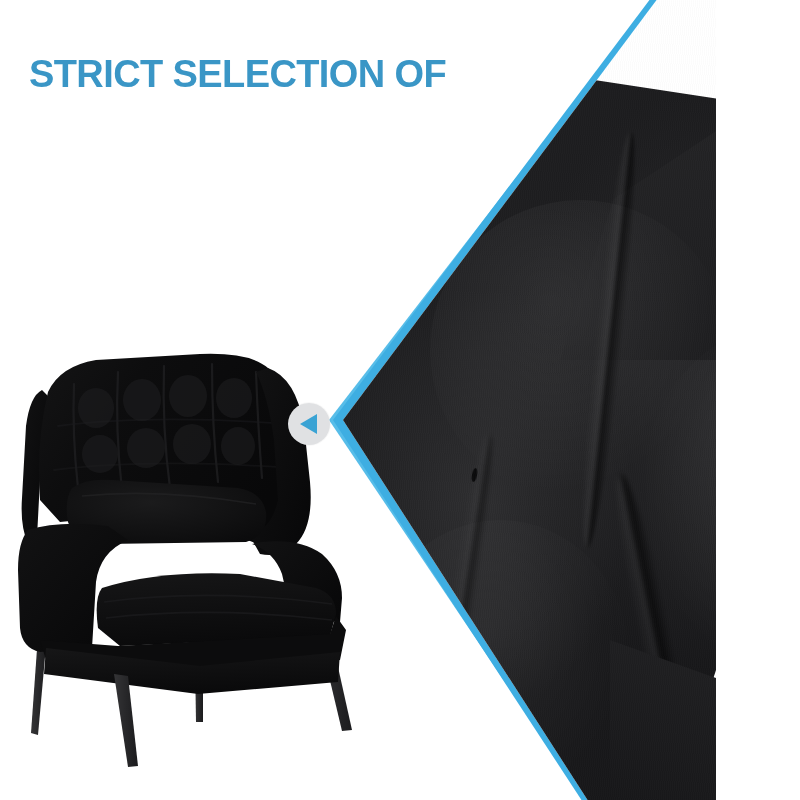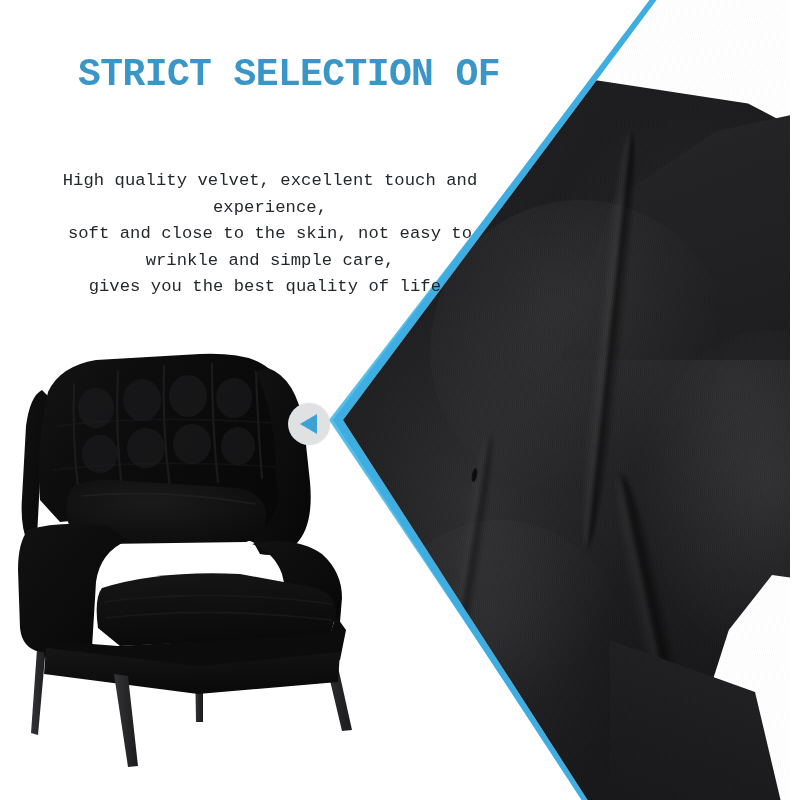--- a/index.html
+++ b/index.html
@@ -3,26 +3,25 @@
 <meta charset="utf-8">
 <title>Velvet Chair Product Feature</title>
 <style>
   html, body {
     margin: 0;
     padding: 0;
     background: #ffffff;
   }
   #canvas {
     position: relative;
-    width: 790px;
+    width: 716px;
     height: 800px;
     background: #ffffff;
     overflow: hidden;
-    font-family: Liberation Mono, monospace;
-    text-align: center;
+    font-family: Liberation Sans, sans-serif;
     -webkit-font-smoothing: antialiased;
   }
 
   
   .headline {
     position: absolute;
     left: 29px;
     top: 53px;
     width: 520px;
     font-size: 38px;
@@ -226,26 +225,20 @@
     <div class="cu cu-dimple"></div>
     <div class="cu cu-gap"></div>
     <div class="cu cu-arm"></div>
     <div class="cu cu-grain"></div>
   </div>
 
   <div class="headline">
     <span class="hl-line">STRICT SELECTION OF</span>
   </div>
 
-  <div class="bodycopy">
-    <span class="bc-line">High quality velvet, excellent touch and experience,</span>
-    <span class="bc-line">soft and close to the skin, not easy to</span>
-    <span class="bc-line">wrinkle and simple care,</span>
-    <span class="bc-line">gives you the best quality of life.</span>
-  </div>
 
   <div id="chair">
     <svg width="400" height="470" viewBox="0 0 400 470" xmlns="http://www.w3.org/2000/svg">
       <defs>
         <linearGradient id="velvetBack" x1="0" y1="0" x2="1" y2="0.5">
           <stop offset="0%" stop-color="#141415"></stop>
           <stop offset="35%" stop-color="#0d0d0e"></stop>
           <stop offset="100%" stop-color="#080809"></stop>
         </linearGradient>
         <linearGradient id="velvetSide" x1="0" y1="0" x2="1" y2="1">

